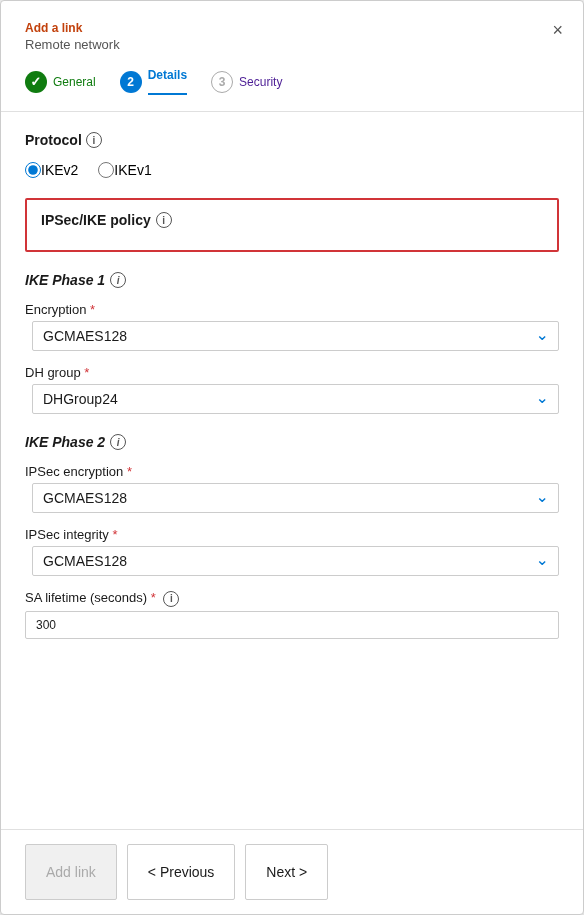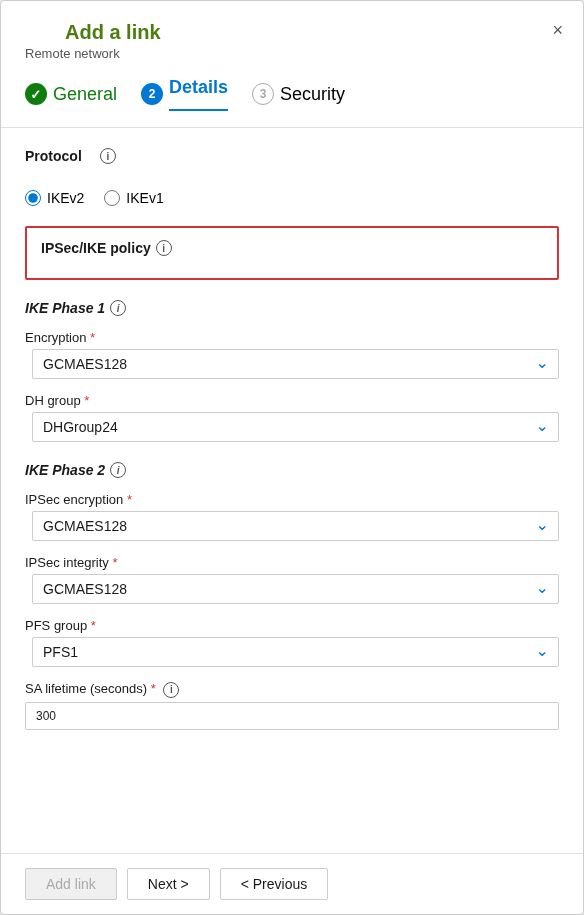--- a/index.html
+++ b/index.html
@@ -19,25 +19,24 @@
       border-radius: 4px;
       box-shadow: 0 4px 20px rgba(0,0,0,0.15);
       display: flex;
       flex-direction: column;
       position: relative;
     }
     .dialog-header {
       padding: 20px 24px 0 24px;
     }
     .dialog-title {
-      font-size: 20px;
-      font-weight: 600;
-      color: #4d7c0f;
+      font-size: 12px;
+      font-weight: 600;
+      color: #c2410c;
       margin-bottom: 2px;
-      margin-left: 40px;
     }
     .dialog-subtitle {
       font-size: 13px;
       color: #555;
       margin-bottom: 16px;
     }
     .close-btn {
       position: absolute;
       top: 16px;
       right: 16px;
@@ -82,51 +81,51 @@
     .step-circle.active {
       background: #0078d4;
       color: #fff;
     }
     .step-circle.inactive {
       background: transparent;
       border: 1.5px solid #aaa;
       color: #aaa;
     }
     .step-label {
-      font-size: 18px;
+      font-size: 12px;
     }
     .step-label.active {
       color: #0078d4;
       font-weight: 600;
       border-bottom: 2px solid #0078d4;
       padding-bottom: 11px;
     }
     .step-label.completed {
       color: #107c10;
     }
     .step-label.inactive {
-      color: #000000;
+      color: #4c1d95;
     }
 
     
     .dialog-content {
       padding: 20px 24px;
       flex: 1;
       overflow-y: auto;
     }
 
     
     .section-label {
       font-size: 14px;
       font-weight: 600;
       color: #1a1a1a;
-      margin-bottom: 26px;
+      margin-bottom: 14px;
       display: flex;
       align-items: flex-end;
-      gap: 18px;
+      gap: 4px;
     }
     .info-icon {
       display: inline-flex;
       align-items: center;
       justify-content: center;
       width: 16px;
       height: 16px;
       border-radius: 50%;
       border: 1.5px solid #555;
       font-size: 10px;
@@ -139,21 +138,20 @@
     
     .radio-group {
       display: flex;
       align-items: center;
       gap: 20px;
       margin-bottom: 20px;
     }
     .radio-item {
       display: flex;
       align-items: center;
-      gap: 6px;
       font-size: 14px;
       cursor: pointer;
     }
     .radio-input {
       width: 16px;
       height: 16px;
       cursor: pointer;
       accent-color: #0078d4;
     }
 
@@ -242,21 +240,21 @@
 
     
     .dialog-footer {
       border-top: 1px solid #e0e0e0;
       padding: 14px 24px;
       display: flex;
       align-items: center;
       gap: 10px;
     }
     .btn {
-      padding: 7px 20px;
+      padding: 19px 20px;
       font-size: 14px;
       border-radius: 2px;
       cursor: pointer;
       border: 1px solid #ccc;
       font-family: inherit;
     }
     .btn-primary {
       background: #0078d4;
       color: #fff;
       border-color: #0078d4;
@@ -399,46 +397,32 @@
         <div class="select-wrapper">
           <select class="select-field">
             <option>GCMAES128</option>
             <option>GCMAES256</option>
             <option>SHA256</option>
             <option>SHA1</option>
           </select>
         </div>
       </div>
 
-      <div class="field-group">
-        <div class="field-label">
-          <span class="label-text">PFS group</span>
-          <span class="required"> *</span>
-        </div>
-        <div class="select-wrapper">
-          <select class="select-field">
-            <option>PFS1</option>
-            <option>PFS2</option>
-            <option>PFS14</option>
-            <option>PFS24</option>
-          </select>
-        </div>
-      </div>
 
       <div class="field-group">
         <div class="field-label">
           <span class="label-text">SA lifetime (seconds)</span>
           <span class="required"> *</span>
           <span class="info-icon" style="margin-left:4px;">i</span>
         </div>
         <input type="text" class="text-input" value="300" style="">
       </div>
     </div>
 
   </div>
 
   <div class="dialog-footer">
     <button class="btn btn-primary" disabled="">Add link</button>
+    <button class="btn btn-secondary">&lt; Previous</button>
     <button class="btn btn-secondary">Next &gt;</button>
-    <button class="btn btn-secondary">&lt; Previous</button>
   </div>
 
 </div>
 
 </body></html>

